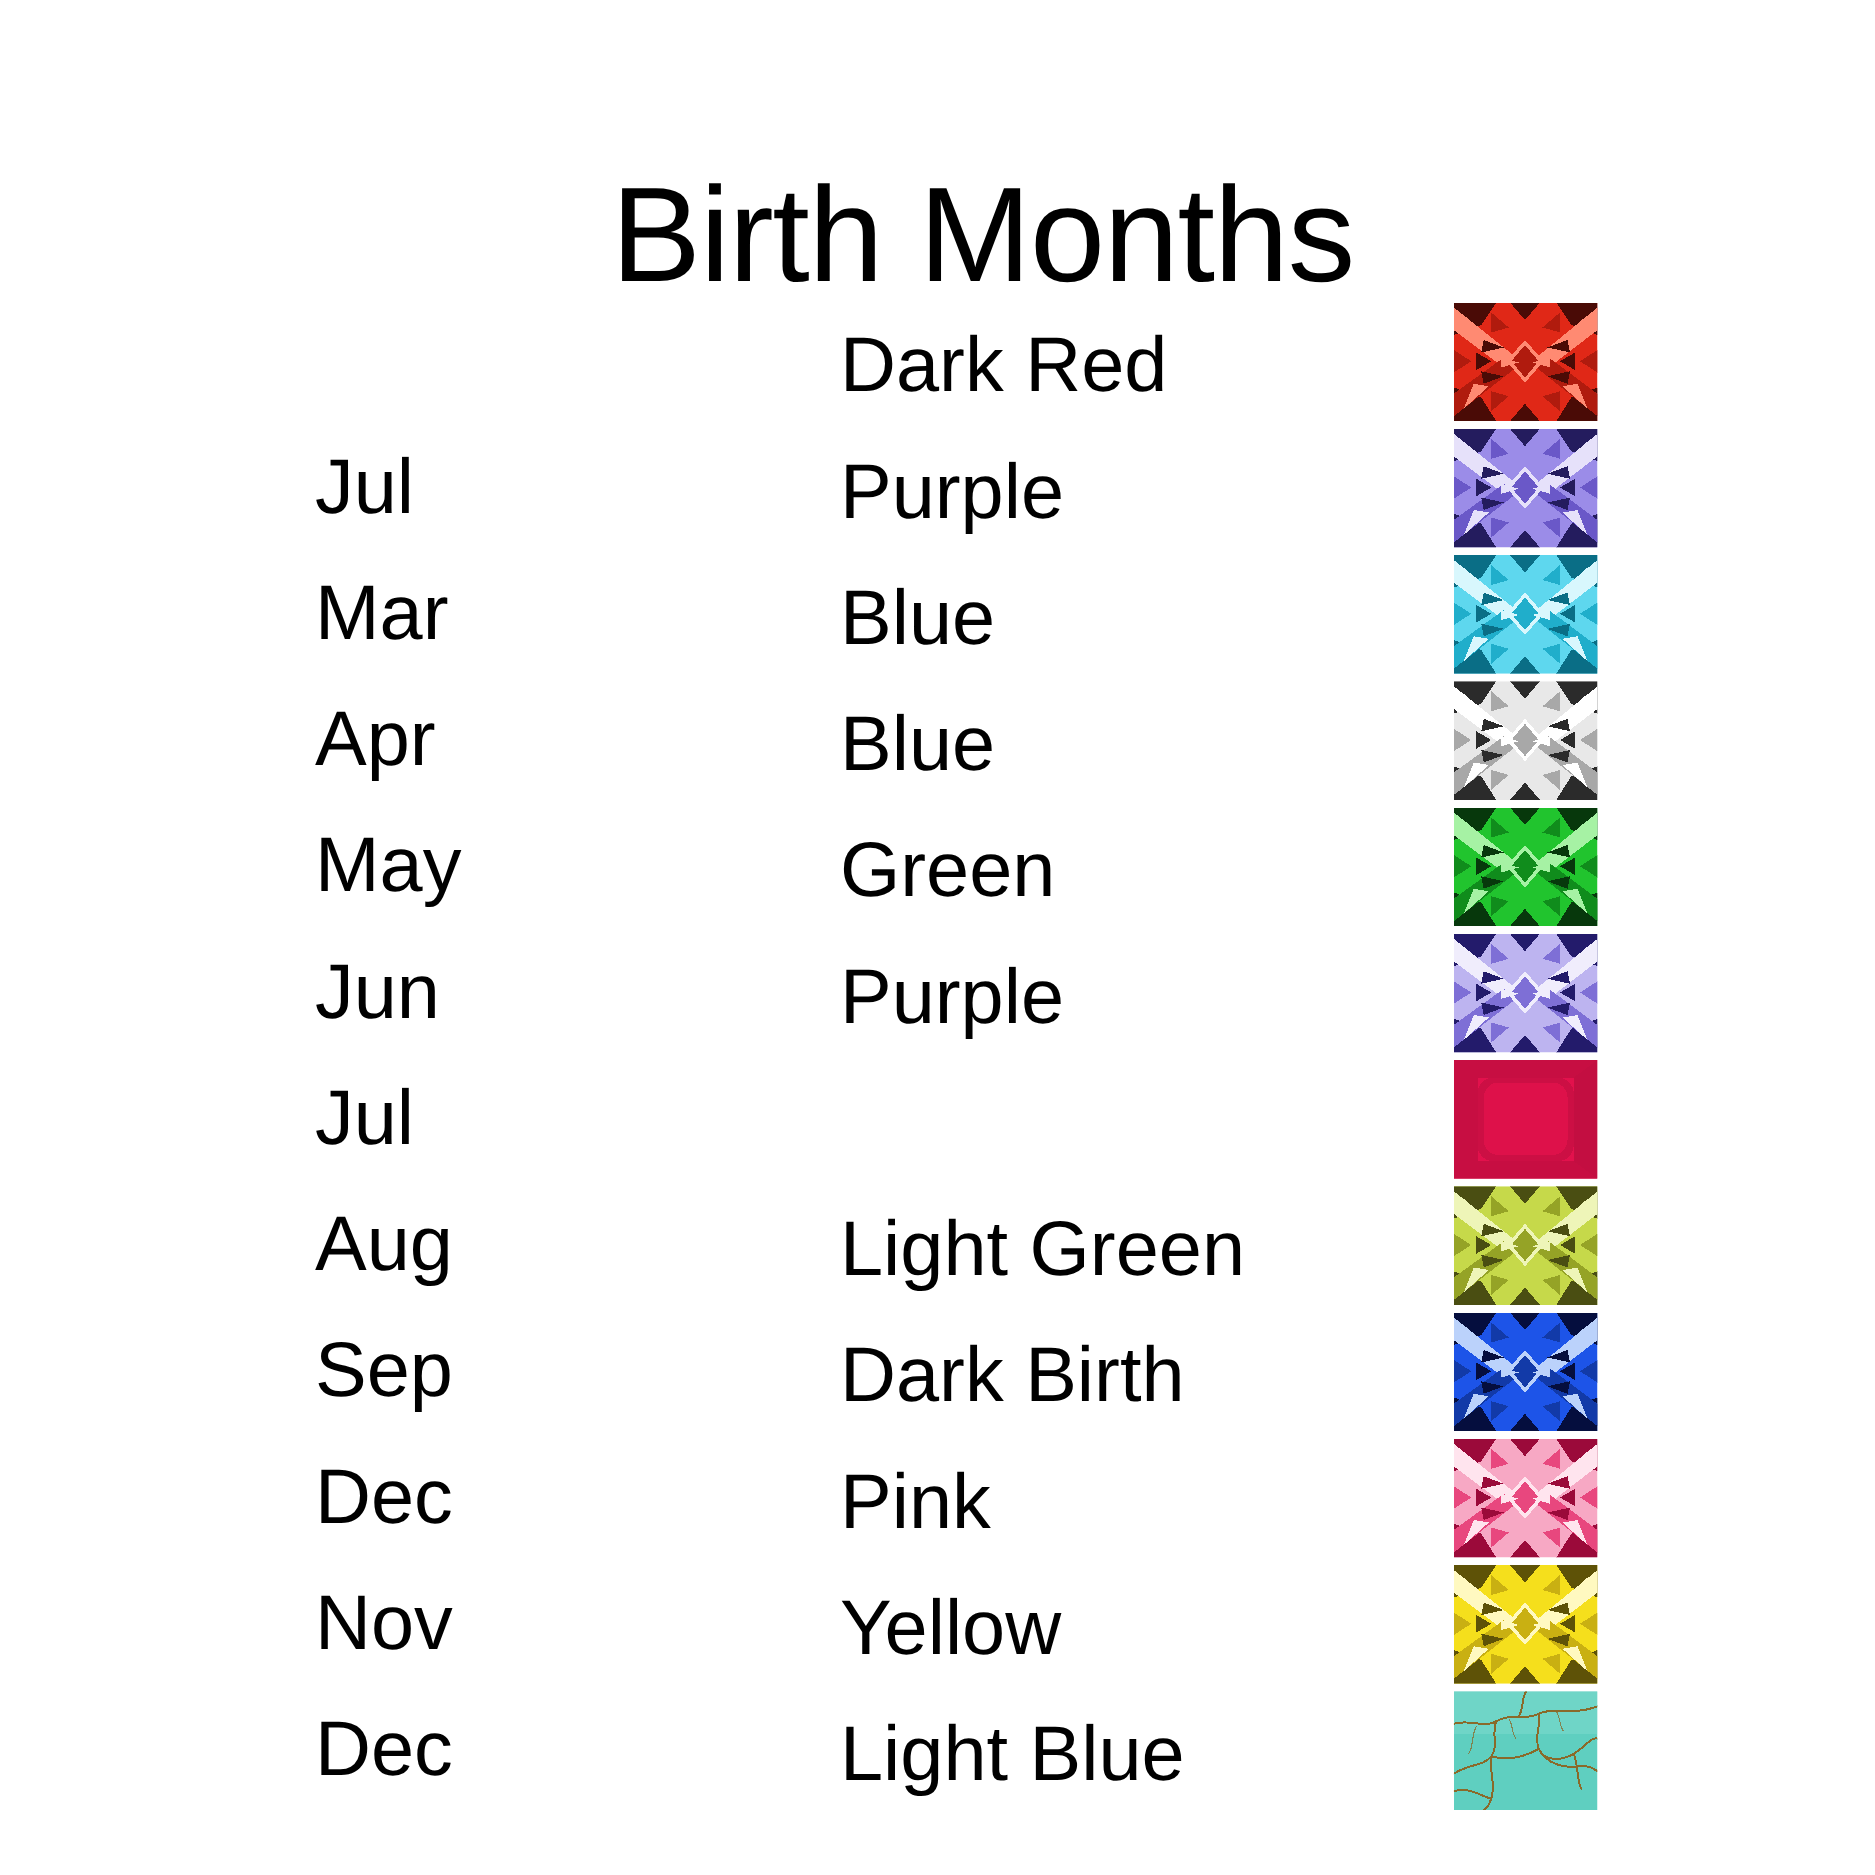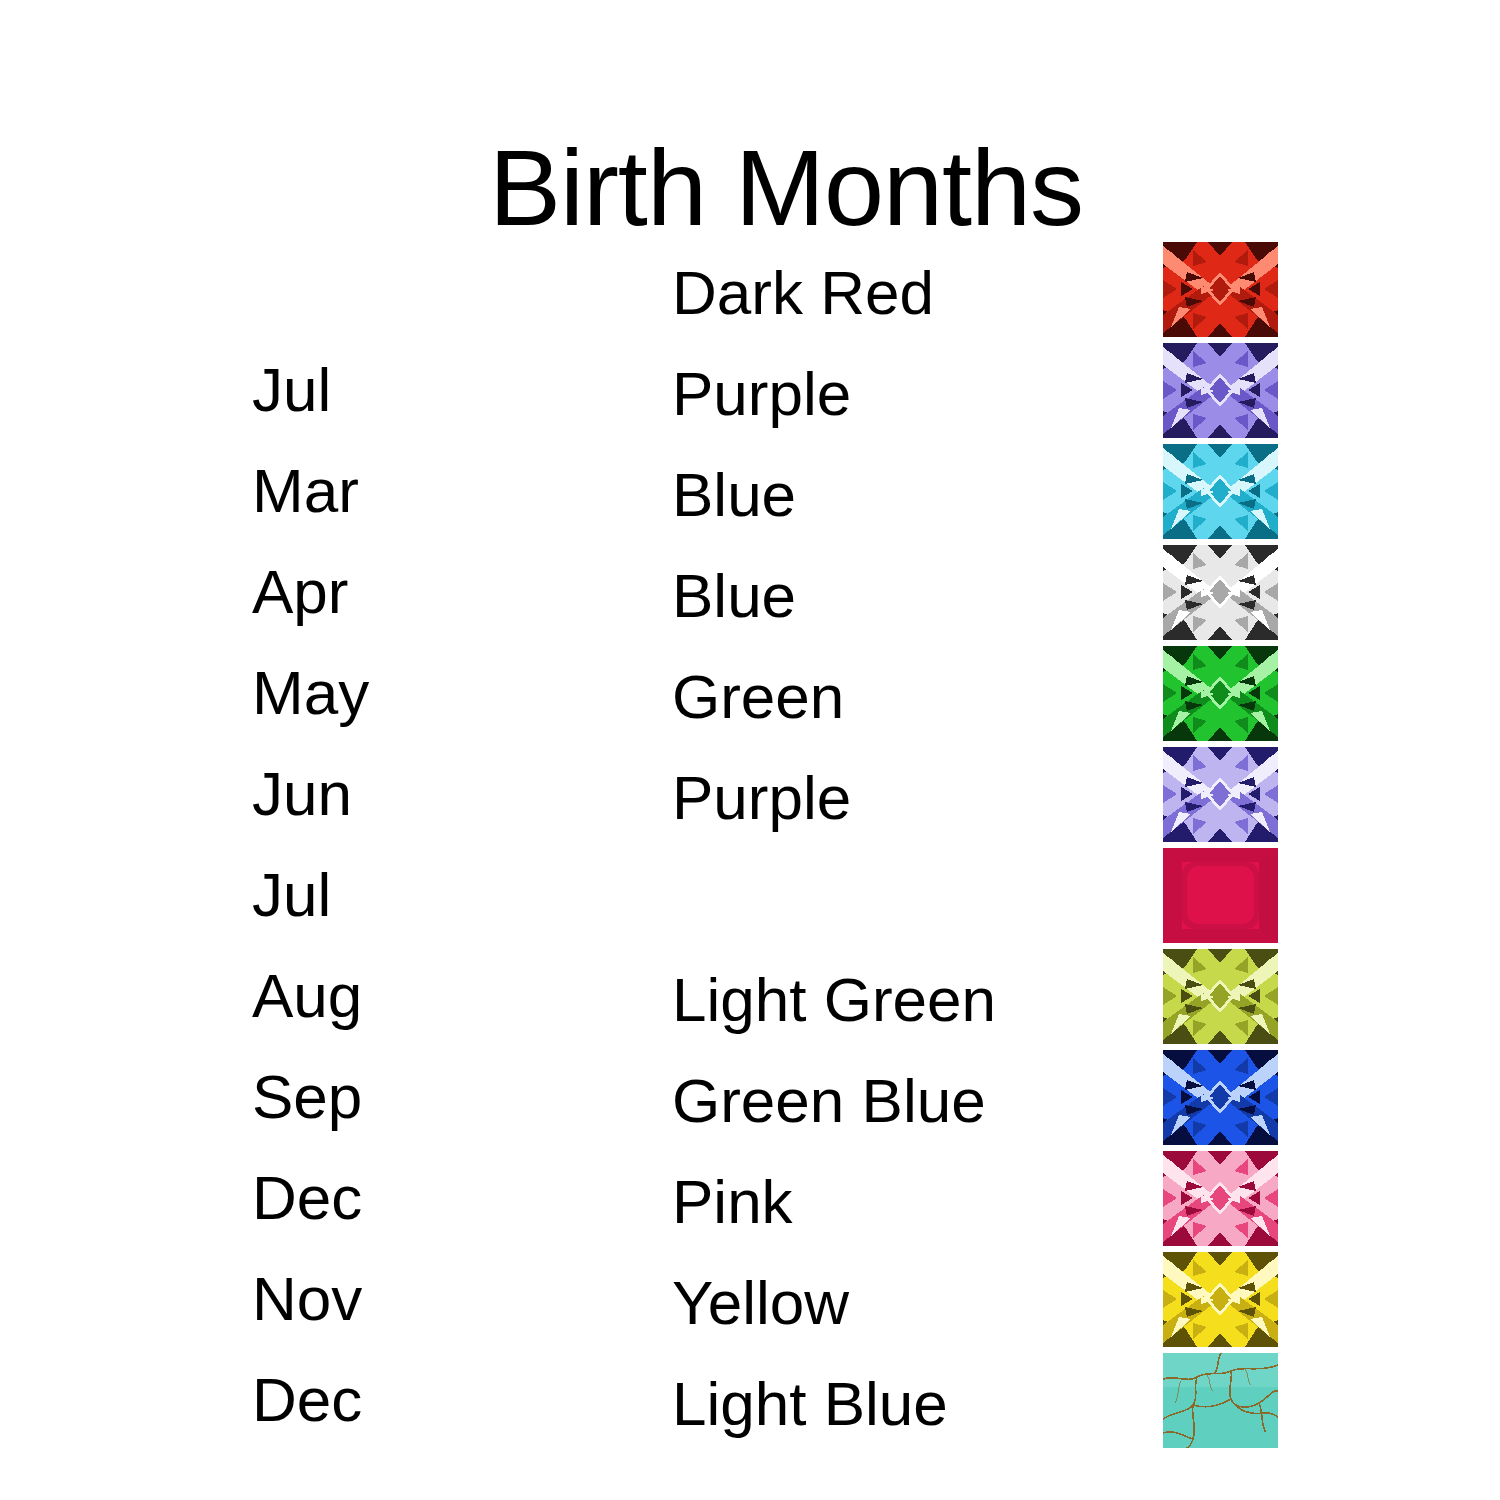--- a/index.html
+++ b/index.html
@@ -381,21 +381,21 @@
             <polygon points="77,44 63,48 77,52" fill="#EEF5B8"></polygon>
             <polygon points="8,10 28,28 16,30" fill="#EEF5B8"></polygon>
             <polygon points="107,10 87,28 99,30" fill="#EEF5B8"></polygon>
             <polygon points="8,85 28,67 16,65" fill="#EEF5B8"></polygon>
             <polygon points="107,85 87,67 99,65" fill="#EEF5B8"></polygon>
           </svg>
         </div>
       </div>
       <div class="row">
         <div class="cell-month">Sep</div>
-        <div class="cell-color">Green Blue</div>
+        <div class="cell-color">Dark Birth</div>
         <div class="cell-gem">
           <svg viewBox="0 0 115 95" preserveAspectRatio="none" shape-rendering="crispEdges">
             <polygon points="0,0 115,0 115,95 0,95" fill="#1D54E8"></polygon>
             <polygon points="0,0 34,0 22,18 0,26" fill="#050E3E"></polygon>
             <polygon points="115,0 82,0 94,18 115,26" fill="#050E3E"></polygon>
             <polygon points="0,95 34,95 22,76 0,68" fill="#050E3E"></polygon>
             <polygon points="115,95 82,95 94,76 115,68" fill="#050E3E"></polygon>
             <polygon points="0,4 50,44 40,52 0,22" fill="#BBD2FB"></polygon>
             <polygon points="115,4 66,44 76,52 115,22" fill="#BBD2FB"></polygon>
             <polygon points="0,91 50,52 40,44 0,73" fill="#123AA8"></polygon>

